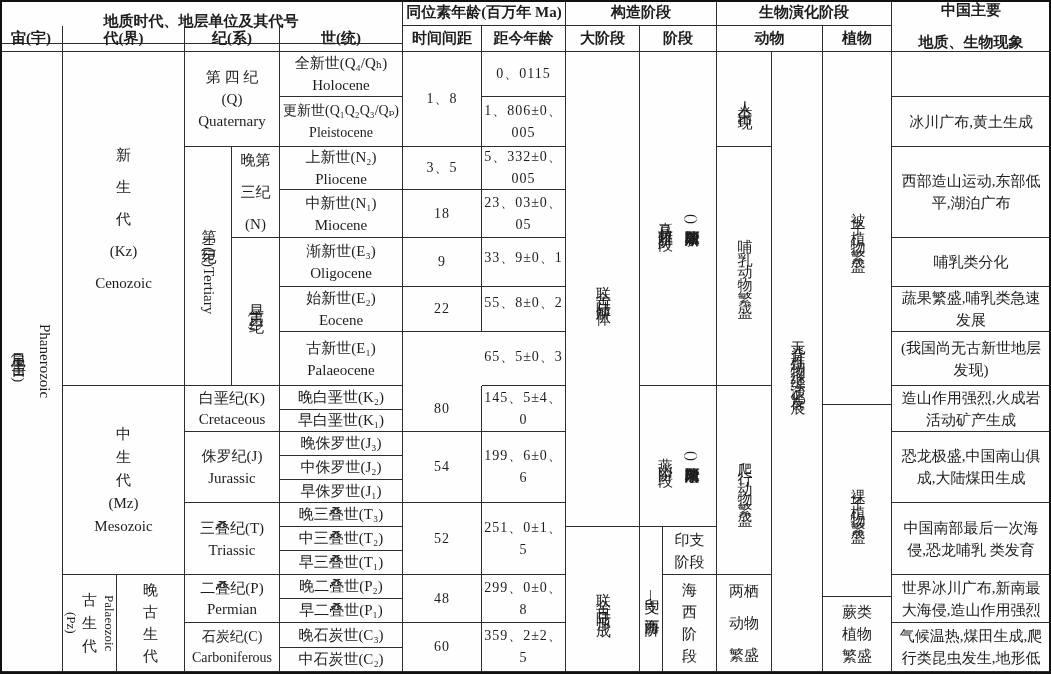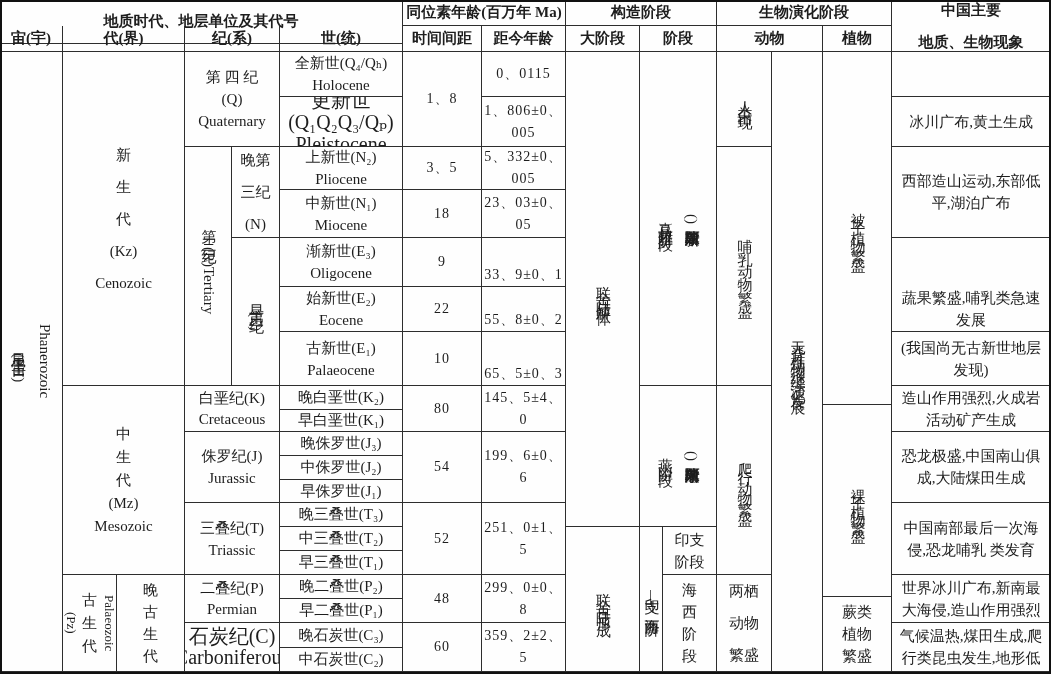--- a/index.html
+++ b/index.html
@@ -6,24 +6,24 @@
   .page{position:relative;width:1051px;height:674px;background:#fefefe;margin:0 auto;
         font-family:"Liberation Serif","DejaVu Serif",serif;color:#1d1d1d;}
   .frame{position:absolute;inset:0;border:2px solid #111;pointer-events:none;z-index:6;}
   .c{position:absolute;box-sizing:border-box;border-right:1px solid #2d2d2d;border-bottom:1px solid #2d2d2d;
      display:flex;align-items:center;justify-content:center;text-align:center;overflow:hidden;
      font-size:15px;line-height:1.45;gap:5px;z-index:1;}
   .b{font-weight:bold;}
   .pre{white-space:pre-line;}
   .vt{writing-mode:vertical-rl;text-orientation:mixed;}
   .num{font-size:14px;letter-spacing:1px;word-break:break-all;line-height:22px;}
-  .bot{align-items:flex-end;padding-bottom:0;}
+  .bot{align-items:flex-end;padding-bottom:17px;}
   .ep{line-height:1.1;}
   .cnx{word-break:break-all;line-height:22px;padding:0 3px;}
-  .fs13{font-size:13px;}.fs14{font-size:20px;}
+  .fs13{font-size:13px;}.fs14{font-size:14px;}
   .ls2{letter-spacing:2px;}.ls3{letter-spacing:3px;}.ls4{letter-spacing:4px;}.ls5{letter-spacing:5px;}
   .ls6{letter-spacing:6px;}.ls8{letter-spacing:8px;}.ls9{letter-spacing:9px;}.ls10{letter-spacing:10px;}
   .ls13{letter-spacing:13px;}
   .lh21{line-height:21px;text-align:center;}.lh22{line-height:22px;}.lh23{line-height:23px;}.lh24{line-height:32px;}
   .g2{gap:2px;}
 </style>
 </head>
 <body>
 
 <div class="page">
@@ -121,21 +121,20 @@
   <div class="c ep" style="left:280px;top:575px;width:123px;height:24px">晚二叠世(P₂)</div>
   <div class="c ep" style="left:280px;top:599px;width:123px;height:24px">早二叠世(P₁)</div>
   <div class="c ep" style="left:280px;top:623px;width:123px;height:25px">晚石炭世(C₃)</div>
   <div class="c ep" style="left:280px;top:648px;width:123px;height:24px">中石炭世(C₂)</div>
 
   <div class="c num" style="left:403px;top:52px;width:79px;height:95px">1、8</div>
   <div class="c num" style="left:403px;top:147px;width:79px;height:43px">3、5</div>
   <div class="c num" style="left:403px;top:190px;width:79px;height:48px">18</div>
   <div class="c num" style="left:403px;top:238px;width:79px;height:49px">9</div>
   <div class="c num" style="left:403px;top:287px;width:79px;height:45px">22</div>
-  <div class="c num" style="left:403px;top:332px;width:79px;height:54px">10</div>
   <div class="c num" style="left:403px;top:386px;width:79px;height:46px">80</div>
   <div class="c num" style="left:403px;top:432px;width:79px;height:71px">54</div>
   <div class="c num" style="left:403px;top:503px;width:79px;height:72px">52</div>
   <div class="c num" style="left:403px;top:575px;width:79px;height:48px">48</div>
   <div class="c num" style="left:403px;top:623px;width:79px;height:49px">60</div>
 
   <div class="c num" style="left:482px;top:52px;width:84px;height:45px">0、0115</div>
   <div class="c num" style="left:482px;top:97px;width:84px;height:50px">1、806±0、005</div>
   <div class="c num" style="left:482px;top:147px;width:84px;height:43px">5、332±0、005</div>
   <div class="c num" style="left:482px;top:190px;width:84px;height:48px">23、03±0、05</div>
@@ -195,20 +194,21 @@
   <div class="c" style="left:823px;top:405px;width:69px;height:192px">
     <span class="vt ls8">裸子植物繁盛</span>
   </div>
   <div class="c pre lh22" style="left:823px;top:597px;width:69px;height:75px">蕨类
 植物
 繁盛</div>
 
   <div class="c cnx" style="left:892px;top:52px;width:159px;height:45px"></div>
   <div class="c cnx" style="left:892px;top:97px;width:159px;height:50px">冰川广布,黄土生成</div>
   <div class="c cnx" style="left:892px;top:147px;width:159px;height:91px">西部造山运动,东部低平,湖泊广布</div>
+  <div class="c cnx" style="left:892px;top:238px;width:159px;height:49px">哺乳类分化</div>
   <div class="c cnx" style="left:892px;top:287px;width:159px;height:45px">蔬果繁盛,哺乳类急速发展</div>
   <div class="c cnx" style="left:892px;top:332px;width:159px;height:54px">(我国尚无古新世地层发现)</div>
   <div class="c cnx" style="left:892px;top:386px;width:159px;height:46px">造山作用强烈,火成岩活动矿产生成</div>
   <div class="c cnx" style="left:892px;top:432px;width:159px;height:71px">恐龙极盛,中国南山俱成,大陆煤田生成</div>
   <div class="c cnx" style="left:892px;top:503px;width:159px;height:72px">中国南部最后一次海侵,恐龙哺乳 类发育</div>
   <div class="c cnx" style="left:892px;top:575px;width:159px;height:48px">世界冰川广布,新南最大海侵,造山作用强烈</div>
   <div class="c cnx" style="left:892px;top:623px;width:159px;height:49px">气候温热,煤田生成,爬行类昆虫发生,地形低</div>
 
   <div class="frame"></div>
 </div>

